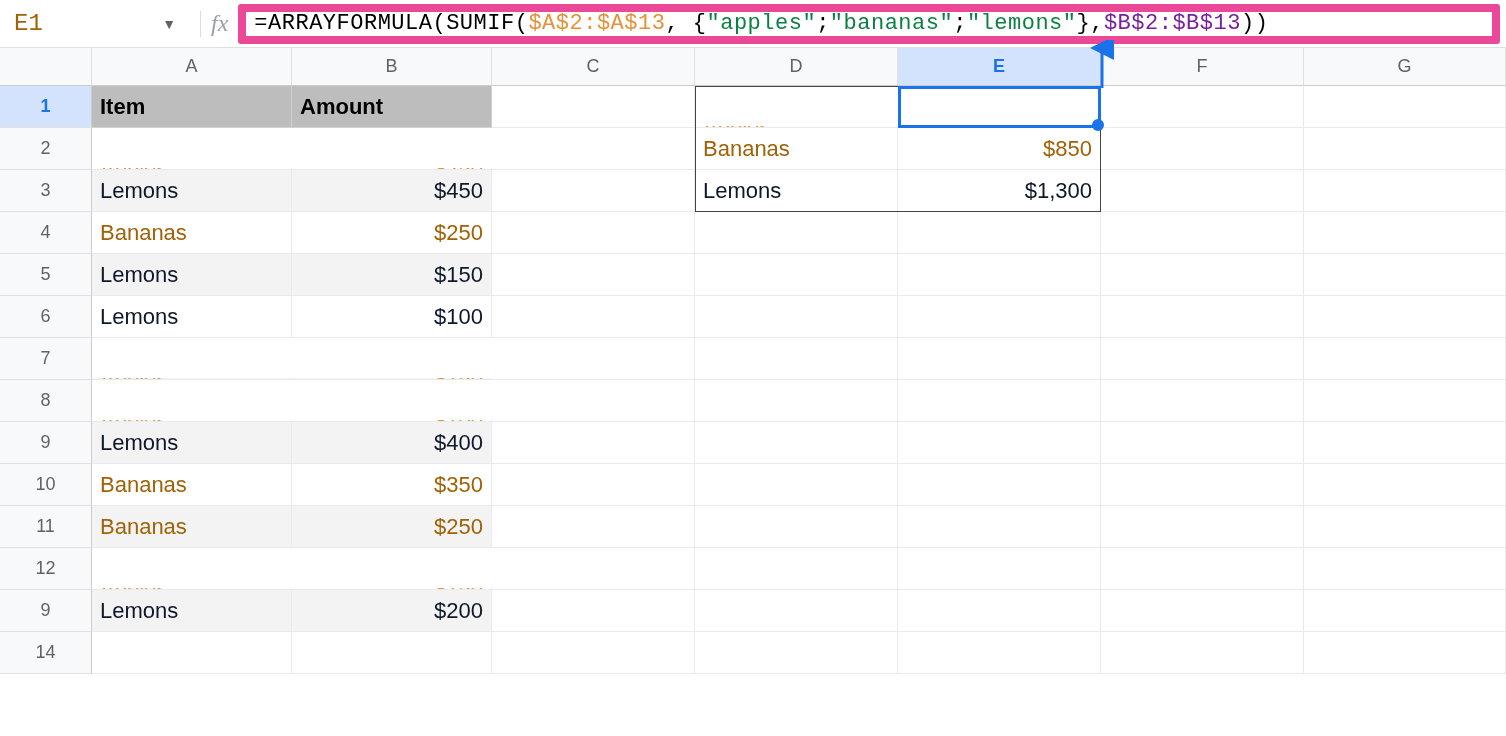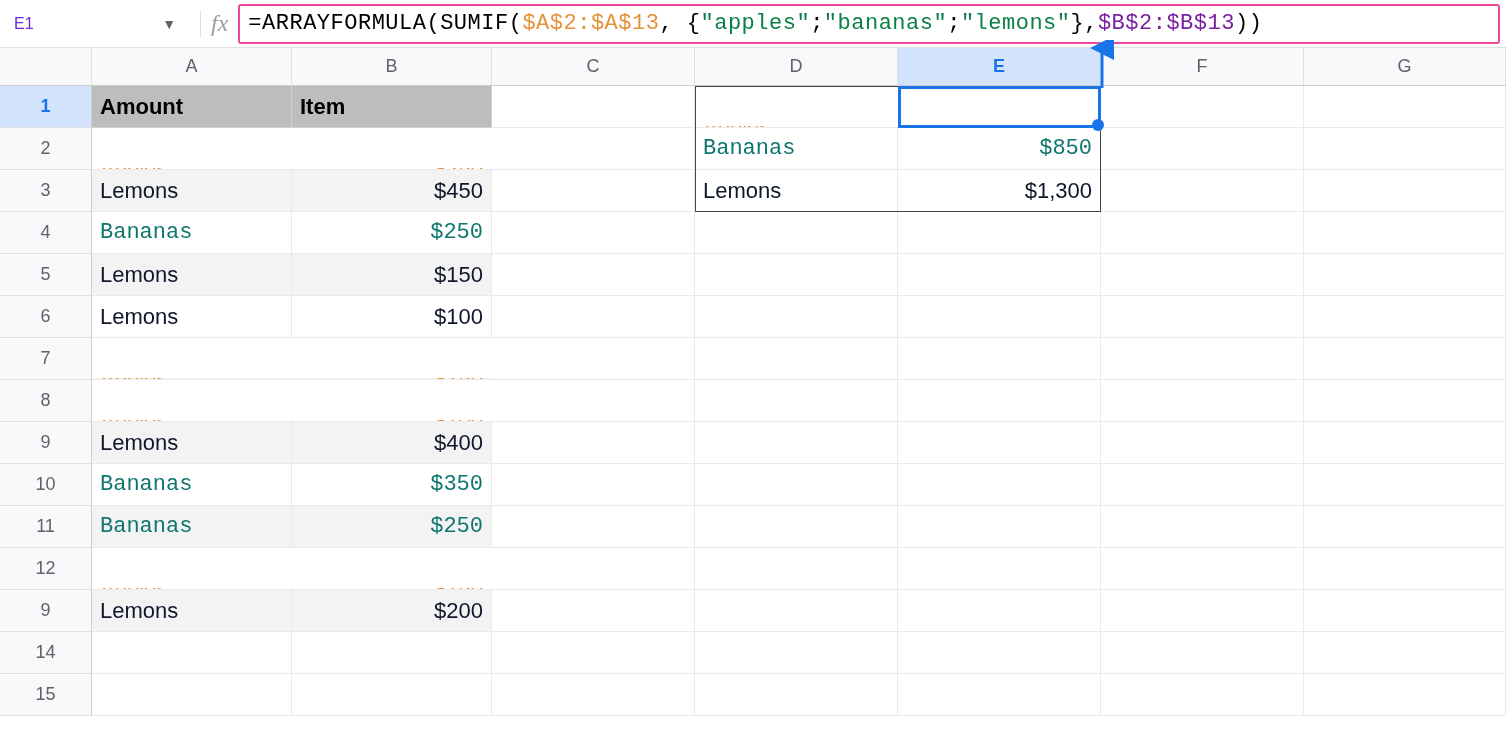--- a/index.html
+++ b/index.html
@@ -20,22 +20,23 @@
   }
   .namebox {
     width: 190px;
     display: flex;
     align-items: center;
     justify-content: space-between;
     padding: 0 14px 0 14px;
     height: 100%;
   }
   .namebox-text {
-    font-size: 16px;
-    color: #6d28d9;
+    font-size: 24px;
+    color: #a16207;
+    font-family: Liberation Mono, monospace;
   }
   .namebox-caret {
     color: #5f6368;
     font-size: 14px;
   }
   .vsep {
     width: 1px;
     height: 26px;
     background: #dadce0;
     margin: 0 10px;
@@ -43,21 +44,21 @@
   .fx-icon {
     font-style: italic;
     color: #9aa0a6;
     font-size: 24px;
     font-family: "Times New Roman", serif;
     margin-right: 10px;
   }
   .formula-bar {
     flex: 1;
     height: 40px;
-    border: 2px solid #ec4899;
+    border: 8px solid #ec4899;
     border-radius: 3px;
     display: flex;
     align-items: center;
     font-family: "Consolas", "Courier New", monospace;
     font-size: 22px;
     padding: 0 8px;
     margin-right: 6px;
     position: relative;
     letter-spacing: 0.5px;
   }
@@ -135,21 +136,21 @@
     background: #bdbdbd;
     font-weight: bold;
     color: #000;
     border-right: 1px solid #d0d0d0;
     border-bottom: 1px solid #d0d0d0;
   }
   .band-odd { background: #f3f3f3; }
   .band-even { background: #fff; }
   .apples { color: #E69138; margin-top: 40px; }
   .lemons { color: #0f172a; }
-  .bananas { color: #0f766e; font-family: Liberation Mono, monospace; }
+  .bananas { color: #a16207; }
   .amount { justify-content: flex-end; padding-left: 38px; }
   .selected-cell {
     position: absolute;
     border: 3px solid #1a73e8;
     pointer-events: none;
     z-index: 10;
   }
   .selected-handle {
     position: absolute;
     width: 12px;
@@ -203,22 +204,22 @@
     <div class="col-header colB">B</div>
     <div class="col-header colC">C</div>
     <div class="col-header colD">D</div>
     <div class="col-header colE selected">E</div>
     <div class="col-header colF">F</div>
     <div class="col-header colG">G</div>
   </div>
   <div id="rows">
       <div class="row">
         <div class="row-header selected">1</div>
+        <div class="cell colA hdr-cell">Item</div>
         <div class="cell colB hdr-cell">Amount</div>
-        <div class="cell colA hdr-cell">Item</div>
         <div class="cell colC"></div>
         <div class="cell colD apples">Apples</div>
         <div class="cell colE apples amount">$650</div>
         <div class="cell colF"></div>
         <div class="cell colG"></div>
       </div>
       <div class="row">
         <div class="row-header">2</div>
         <div class="cell colA band-even apples">Apples</div>
         <div class="cell colB band-even apples amount">$250</div>
@@ -333,30 +334,20 @@
         <div class="cell colA band-odd lemons">Lemons</div>
         <div class="cell colB band-odd lemons amount">$200</div>
         <div class="cell colC"></div>
         <div class="cell colD"></div>
         <div class="cell colE"></div>
         <div class="cell colF"></div>
         <div class="cell colG"></div>
       </div>
       <div class="row">
         <div class="row-header">14</div>
-        <div class="cell colA"></div>
-        <div class="cell colB"></div>
-        <div class="cell colC"></div>
-        <div class="cell colD"></div>
-        <div class="cell colE"></div>
-        <div class="cell colF"></div>
-        <div class="cell colG"></div>
-      </div>
-      <div class="row">
-        <div class="row-header">15</div>
         <div class="cell colA"></div>
         <div class="cell colB"></div>
         <div class="cell colC"></div>
         <div class="cell colD"></div>
         <div class="cell colE"></div>
         <div class="cell colF"></div>
         <div class="cell colG"></div>
       </div>
     </div>
 </div>

